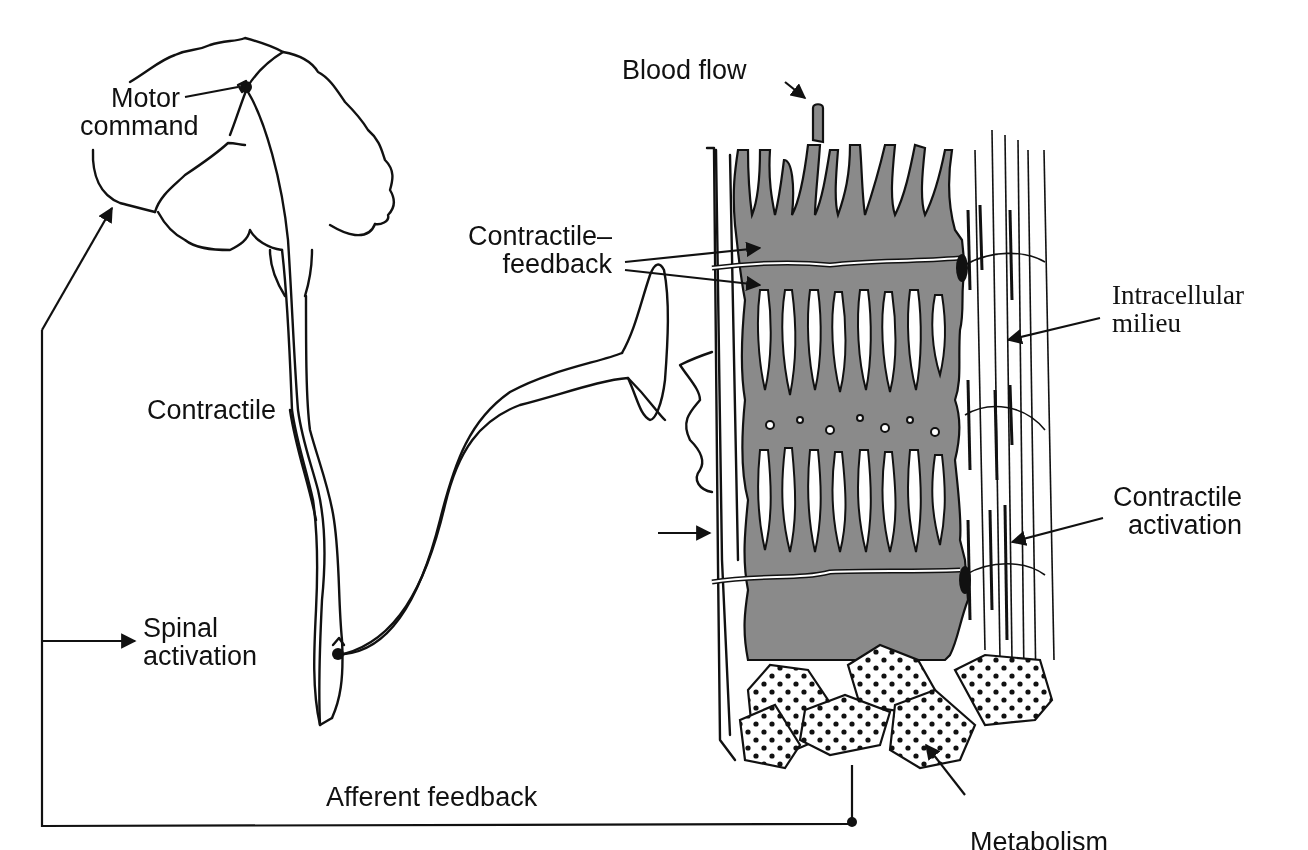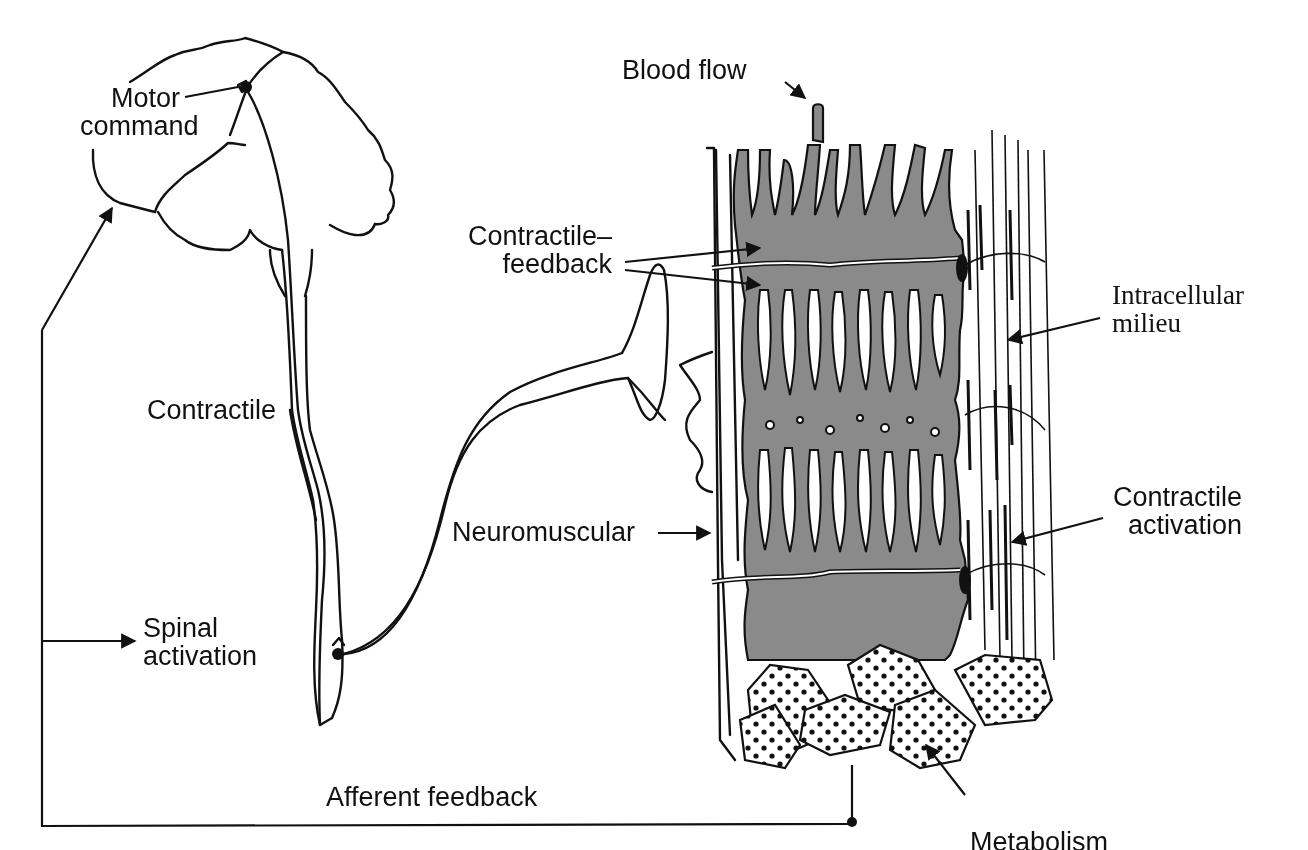--- a/index.html
+++ b/index.html
@@ -170,21 +170,20 @@
   <span>command</span>
 </div>
 <div class="lbl r" style="left:60px; top:396px; width:216px;">
   <span>Contractile</span>
 </div>
 <div class="lbl" style="left:143px; top:614px;">
   <span>Spinal</span>
   <span>activation</span>
 </div>
 <div class="lbl c" style="left:452px; top:518px; width:210px;">
-  <span style="text-align:left">Neuromuscular</span>
 </div>
 <div class="lbl r" style="left:430px; top:222px; width:182px;">
   <span>Contractile–</span>
   <span>feedback</span>
 </div>
 <div class="lbl" style="left:622px; top:56px;">Blood flow</div>
 <div class="lbl" style="left:1112px; top:281px;font-family:Liberation Serif, serif;">
   <span>Intracellular</span>
   <span>milieu</span>
 </div>

